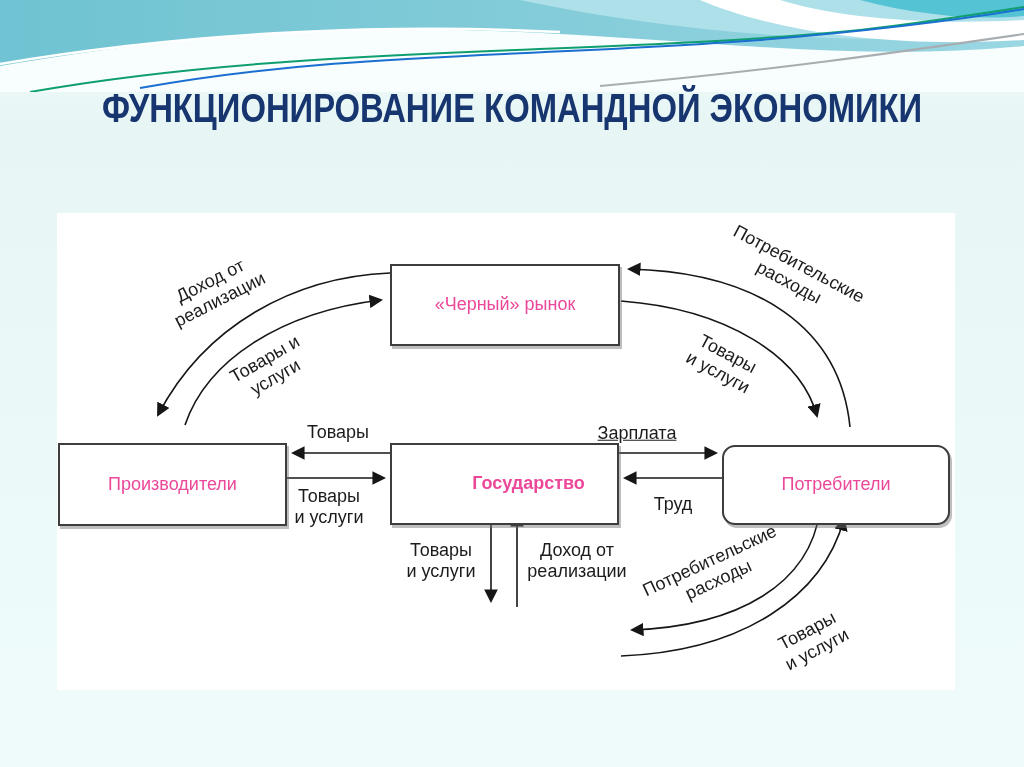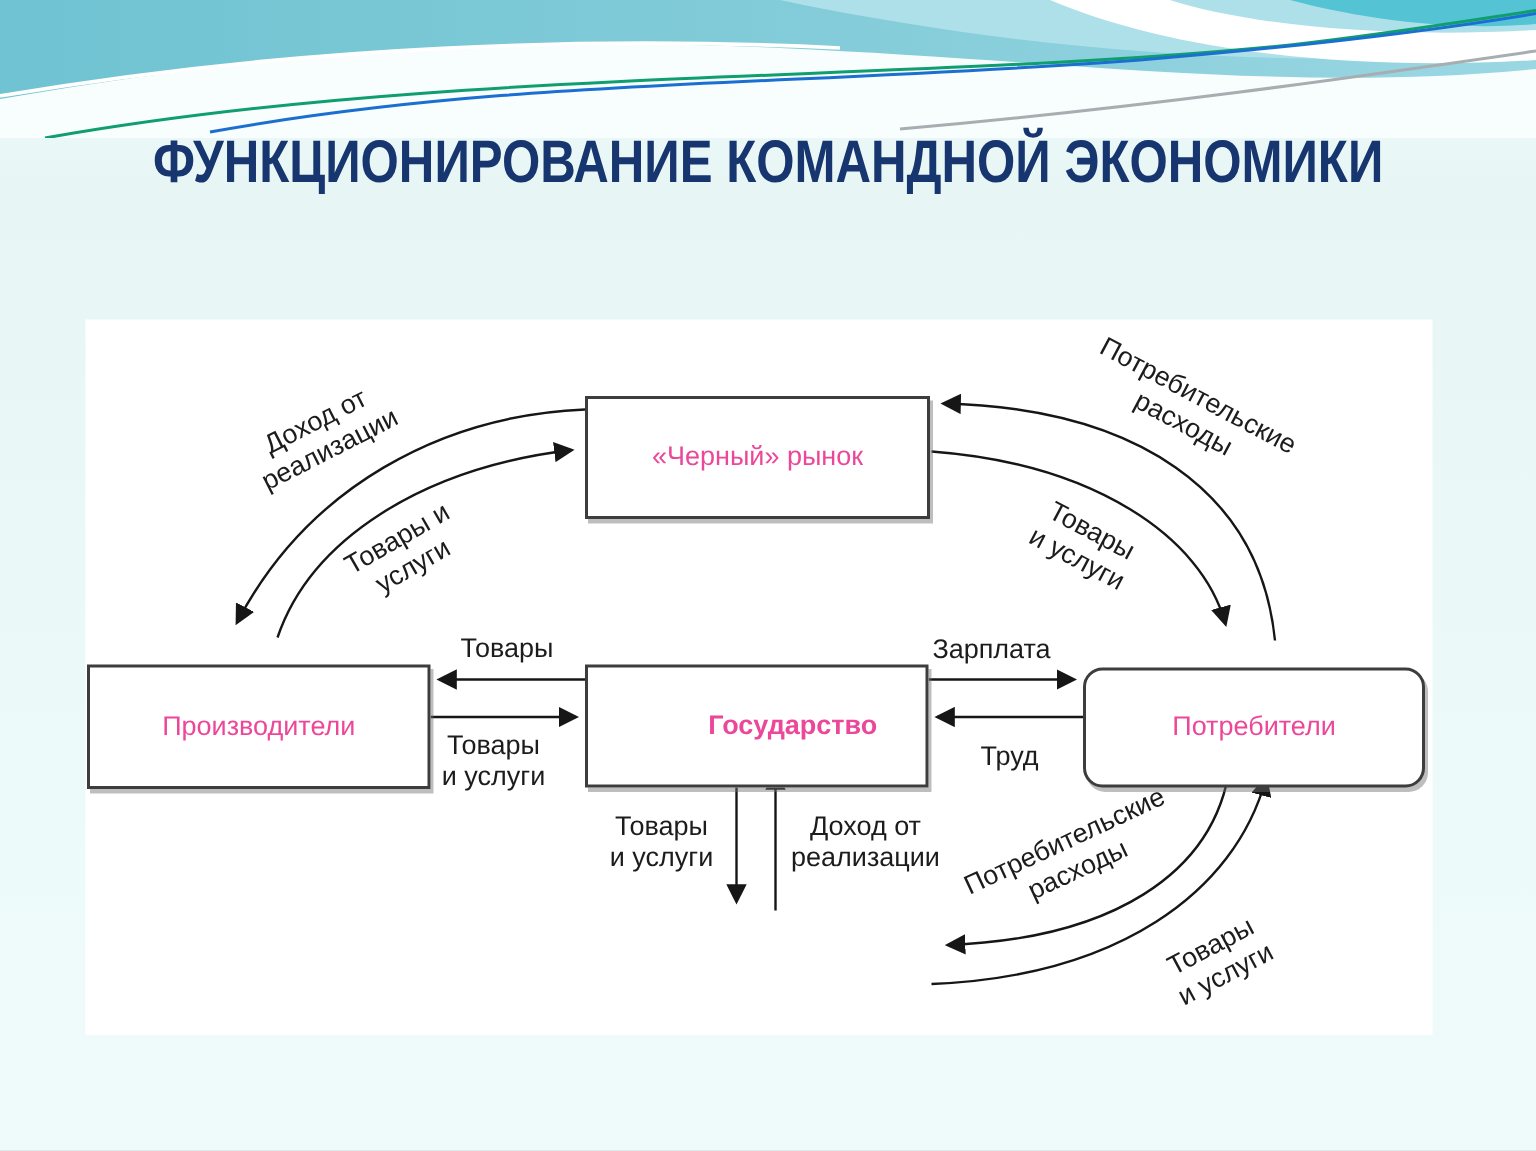--- a/index.html
+++ b/index.html
@@ -97,21 +97,21 @@
 реализации</div>
     <div class="lbl rot-n30" style="left:213px;top:155px;">Товары и
 услуги</div>
     <div class="lbl rot-p28" style="left:737px;top:60px;">Потребительские
 расходы</div>
     <div class="lbl rot-p28" style="left:666px;top:150px;">Товары
 и услуги</div>
     <div class="lbl" style="left:281px;top:219px;">Товары</div>
     <div class="lbl" style="left:272px;top:294px;">Товары
 и услуги</div>
-    <div class="lbl" style="left:604px;top:220px;">Зарплата</div>
+    <div class="lbl" style="left:580px;top:220px;text-decoration:underline;">Зарплата</div>
     <div class="lbl" style="left:616px;top:291px;">Труд</div>
     <div class="lbl" style="left:384px;top:348px;">Товары
 и услуги</div>
     <div class="lbl" style="left:520px;top:348px;">Доход от
 реализации</div>
     <div class="lbl rot-n25" style="left:657px;top:357px;">Потребительские
 расходы</div>
     <div class="lbl rot-n28" style="left:755px;top:427px;">Товары
 и услуги</div>
 

